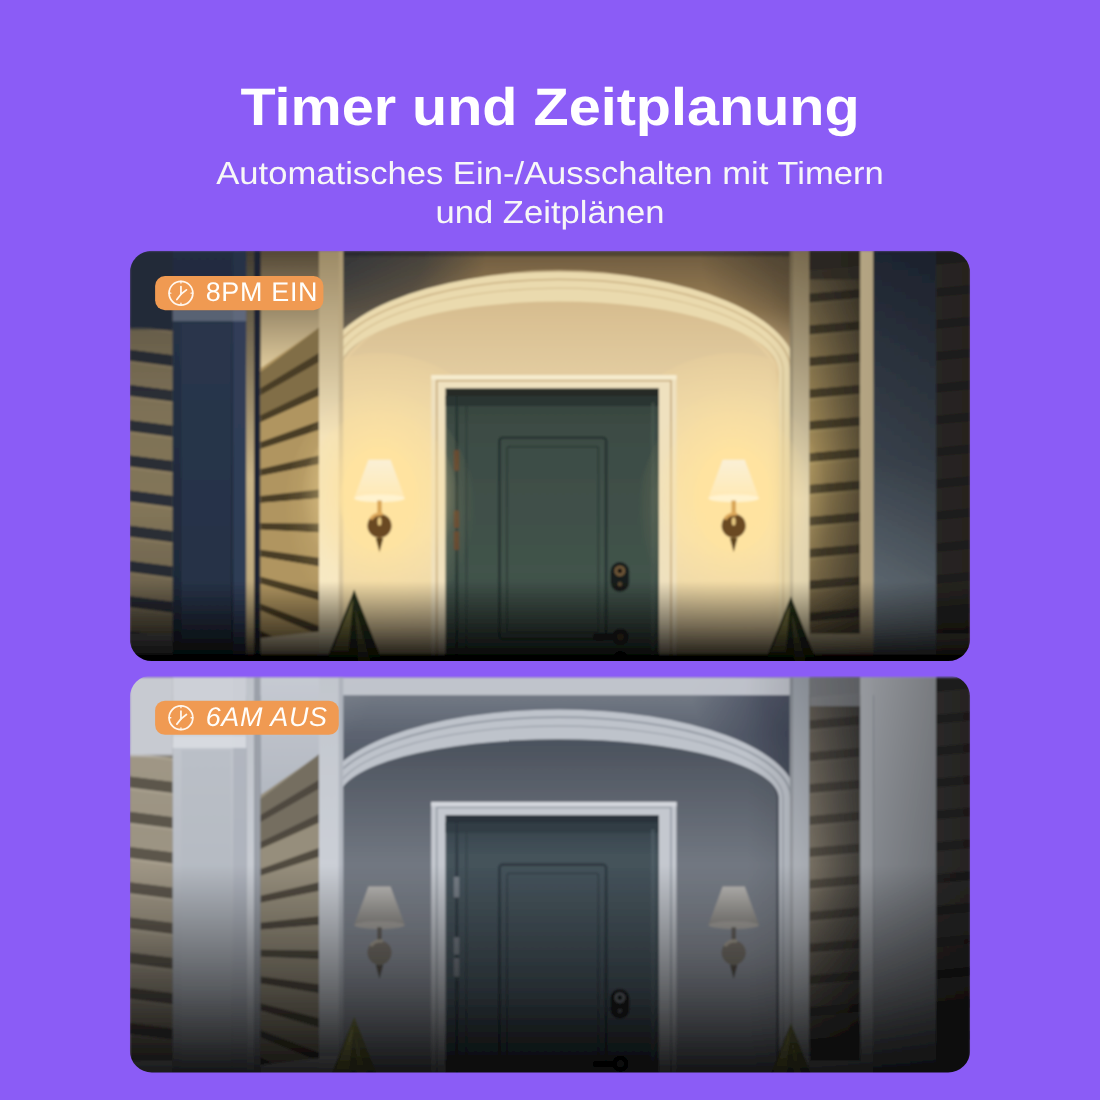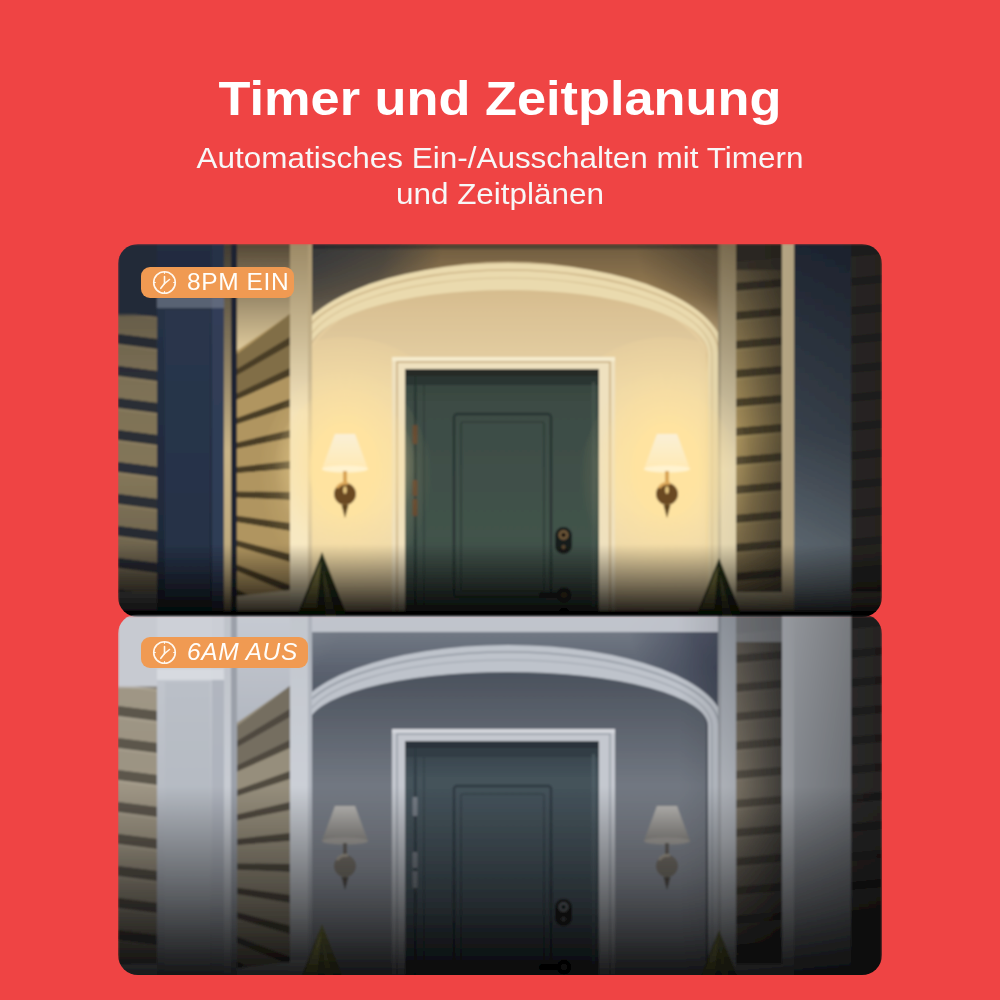--- a/index.html
+++ b/index.html
@@ -1,25 +1,25 @@
 <!DOCTYPE html>
 <html lang="de"><head>
 <meta charset="utf-8">
 <title>Timer und Zeitplanung</title>
 <style>
   html,body { margin:0; padding:0; background:#000; }
-  .page { position:relative; width:1000px; height:1000px; background:#ef4444; overflow:hidden;
+  .page { position:relative; width:1000px; height:1000px; background:#8b5cf6; overflow:hidden;
           font-family:"Liberation Sans", sans-serif; }
   .title { position:absolute; top:71px; left:0; width:1000px; text-align:center;
            color:#fff; font-size:48px; font-weight:700; transform:scaleX(1.09); }
   .sub { position:absolute; top:140px; left:0; width:1000px; text-align:center;
          color:#F7F7F7; font-size:29px; font-weight:400; line-height:36px; transform:scaleX(1.085); }
   .photo { position:absolute; left:118px; width:764px; border-radius:20px; overflow:hidden; }
   .photo svg { display:block; }
-  .p1 { top:244px; height:373px;text-align:right; }
+  .p1 { top:228px; height:373px;text-align:right; }
   .p2 { top:614px; height:361px;font-style:italic; }
 </style>
 </head>
 <body>
 <div class="page">
 
 <div class="title">Timer und Zeitplanung</div>
 
 <div class="sub">Automatisches Ein-/Ausschalten mit Timern<br>und Zeitplänen</div>
 

